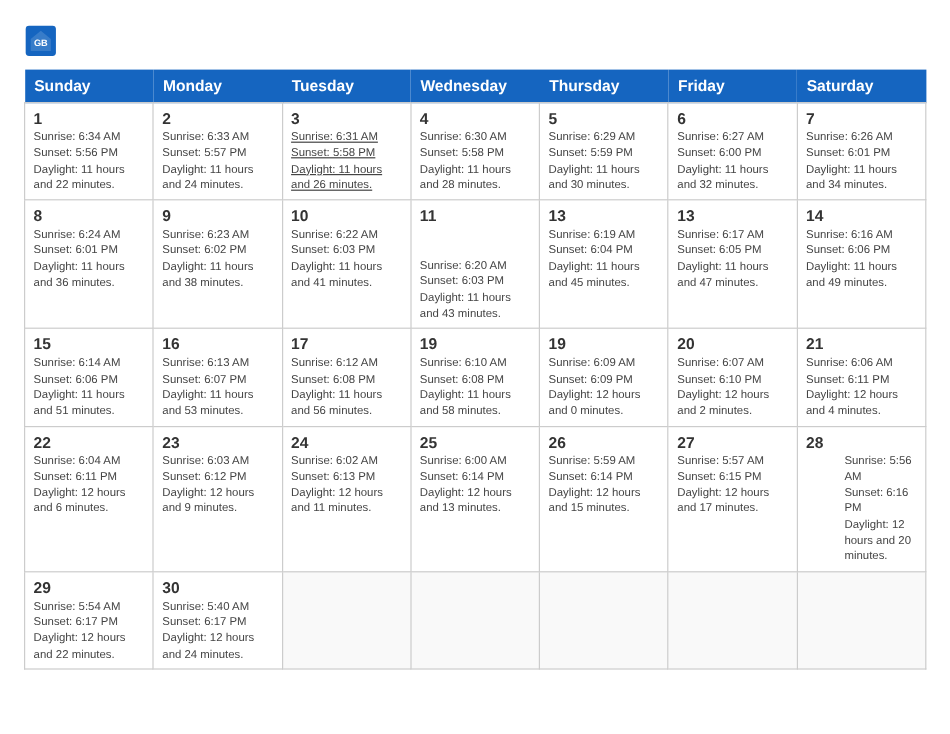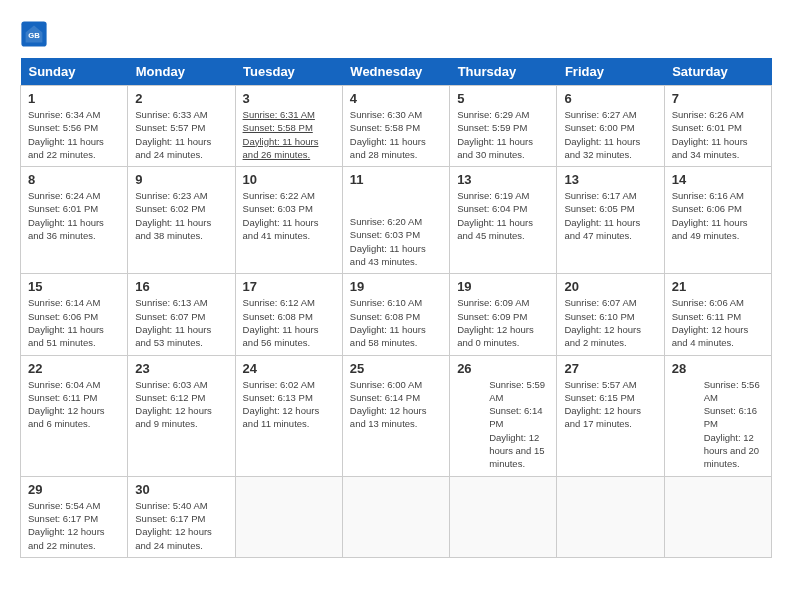--- a/index.html
+++ b/index.html
@@ -270,21 +270,21 @@
 Daylight: 12 hours and 11 minutes.</div>
         </td>
         <td>
           <span class="day-num">25</span>
           <div class="day-info" style="white-space: pre-line;">Sunrise: 6:00 AM
 Sunset: 6:14 PM
 Daylight: 12 hours and 13 minutes.</div>
         </td>
         <td>
           <span class="day-num">26</span>
-          <div class="day-info" style="white-space: pre-line; margin-left: 32px;">Sunrise: 5:59 AM
+          <div class="day-info" style="white-space: pre-line;">Sunrise: 5:59 AM
 Sunset: 6:14 PM
 Daylight: 12 hours and 15 minutes.</div>
         </td>
         <td>
           <span class="day-num">27</span>
           <div class="day-info" style="white-space: pre-line;">Sunrise: 5:57 AM
 Sunset: 6:15 PM
 Daylight: 12 hours and 17 minutes.</div>
         </td>
         <td>

